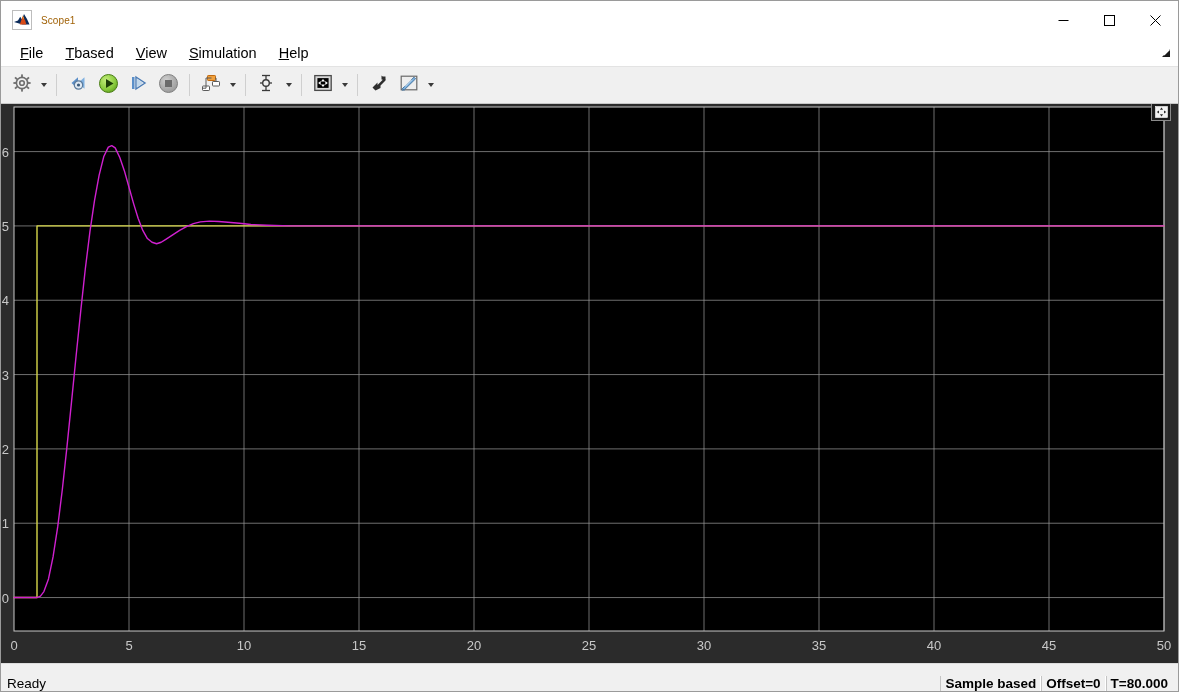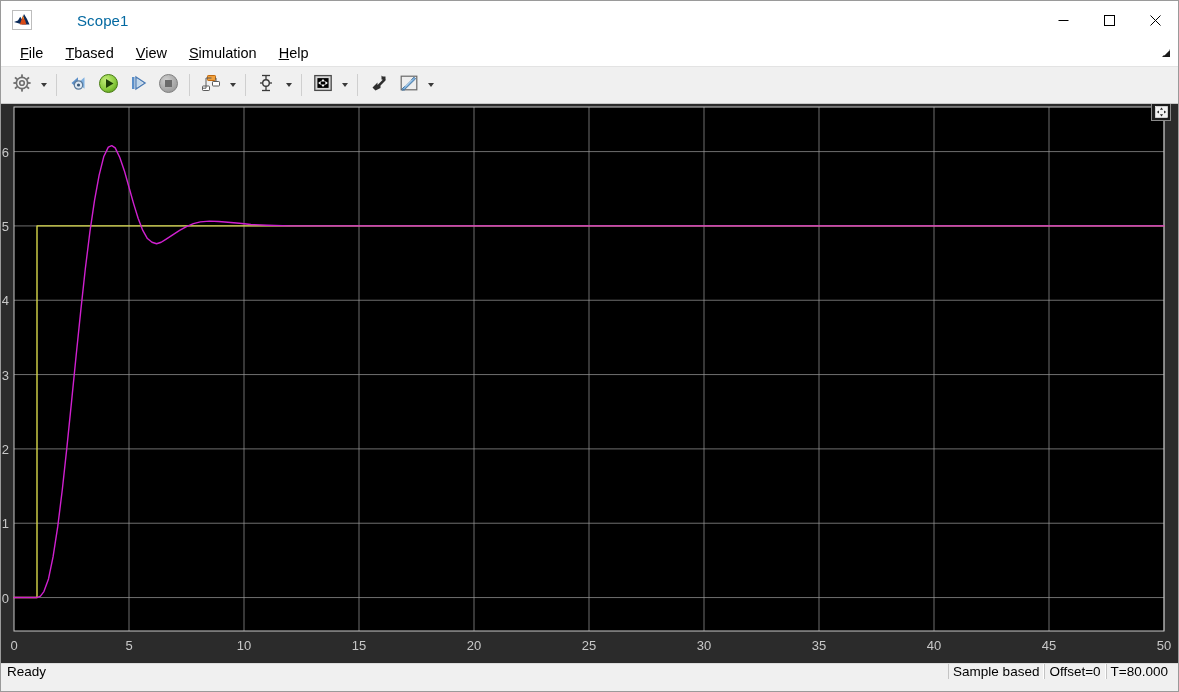--- a/index.html
+++ b/index.html
@@ -30,23 +30,22 @@
     width:20px;height:20px;margin-left:11px;margin-right:9px;
     position:relative;
     background:#e8e8e8;
     border:1px solid #bdbdbd;
     box-sizing:border-box;
     overflow:hidden;
     flex:0 0 auto;
   }
   .app-icon svg{display:block;}
   .title-text{
-    font-size:15px;color:#0369a1;letter-spacing:0.1px;
+    font-size:10px;color:#a16207;letter-spacing:0.1px;
     flex:1 1 auto;
-    margin-left:36px;
   }
   .win-btns{display:flex;height:38px;}
   .win-btn{
     width:46px;height:38px;
     display:flex;align-items:center;justify-content:center;
     cursor:default;
   }
   .win-btn svg{display:block;}
 
   
@@ -113,36 +112,37 @@
     background:#1c1c1c;
     border:1px solid #8a8a8a;
     display:flex;align-items:center;justify-content:center;
     cursor:default;
     box-sizing:border-box;
   }
 
   
   .statusbar{
     height:27px;min-height:27px;
-    display:flex;align-items:flex-start;
+    display:flex;align-items:flex-end;
     background:#f0f0f0;
     border-top:1px solid #dcdcdc;
     font-size:13.5px;color:#000;
   }
   .status-ready{
     flex:1 1 auto;
     display:flex;align-items:center;
     padding-left:6px;
   }
   .status-cell{
     display:flex;align-items:center;
     padding:0 4px;
     border-left:1px solid #c4c4c4;
     border-right:1px solid #ffffff;
     white-space:nowrap;
+    font-weight:bold;
   }
   .status-cell:last-child{border-right:none;padding-right:10px;}
 </style>
 </head>
 <body>
 
 <div class="window">
 
   <div class="titlebar">
     <div class="app-icon">

